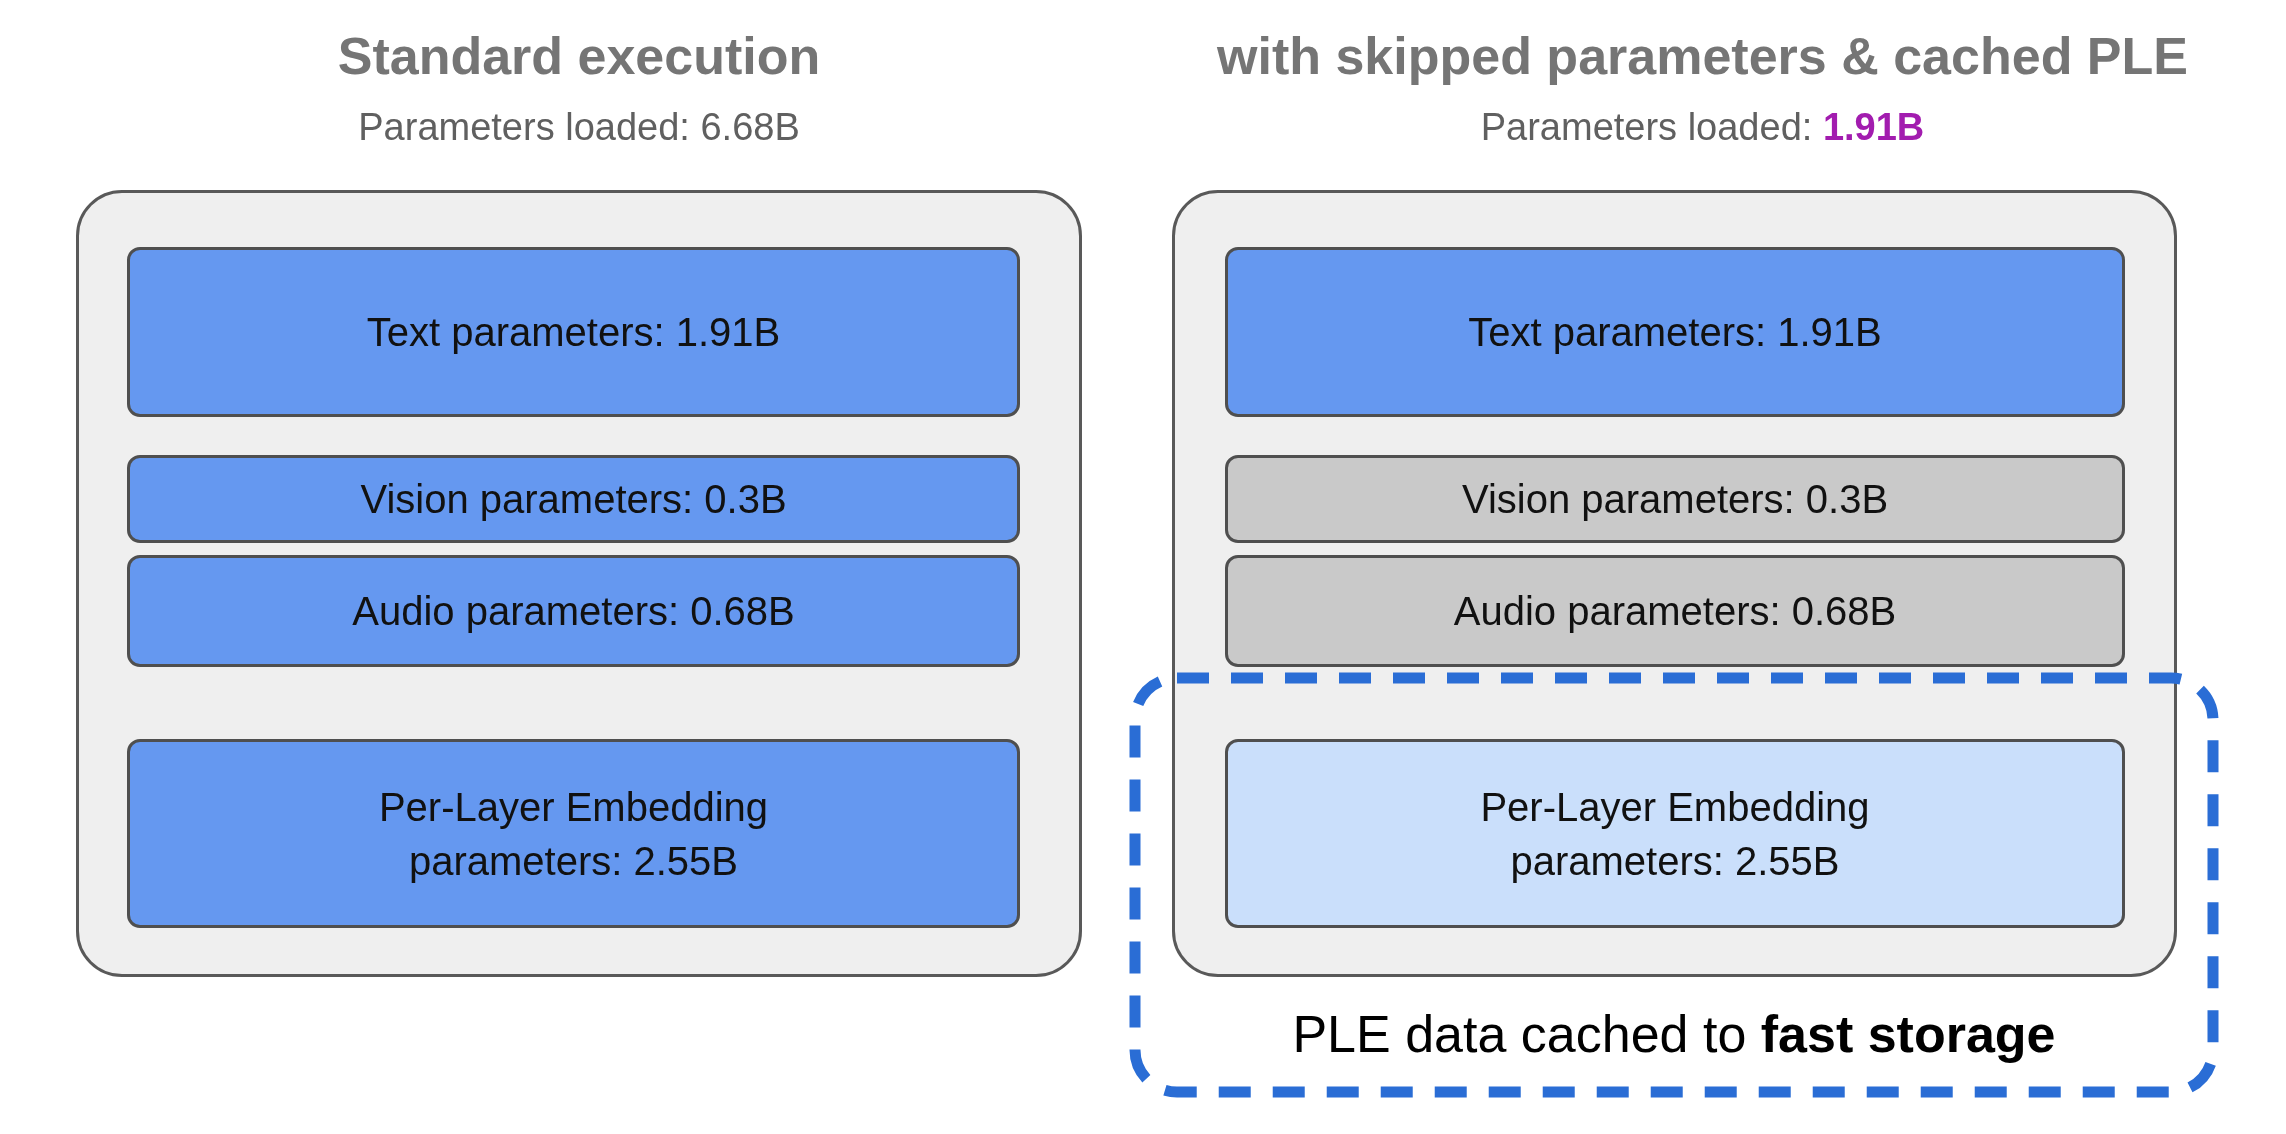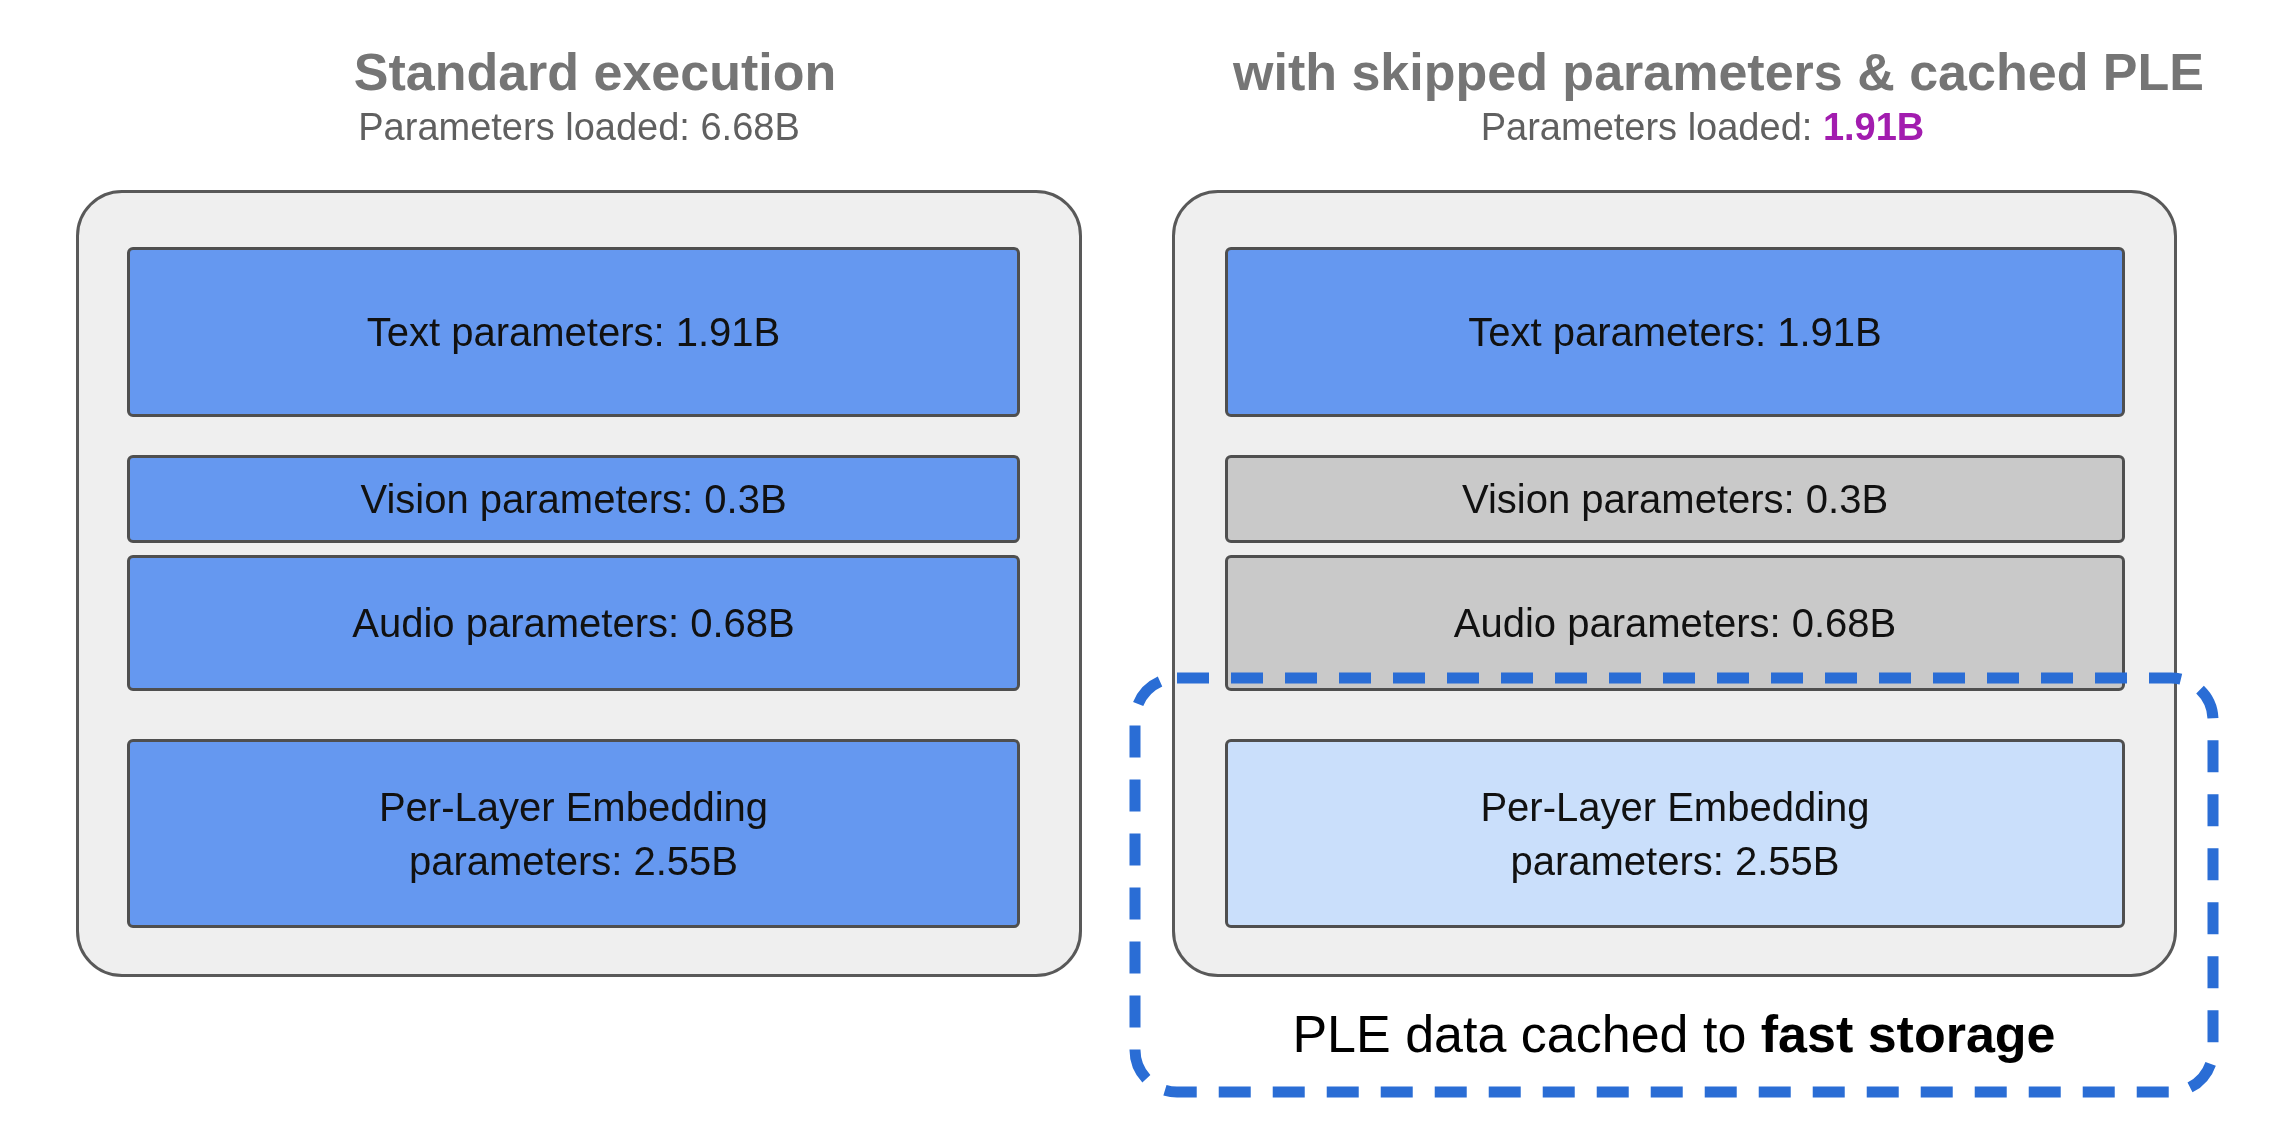--- a/index.html
+++ b/index.html
@@ -18,59 +18,59 @@
   html,body{margin:0;padding:0;background:#ffffff;}
   .canvas{
     position:relative;
     width:2286px;height:1134px;
     font-family:"Liberation Sans", sans-serif;
     color:var(--text-black);
     overflow:hidden;
     background:#ffffff;
   }
   .panel-title{
-    position:absolute;top:26px;margin:16px;
+    position:absolute;top:26px;margin:0;
     font-size:52px;line-height:60px;font-weight:bold;
     color:var(--title-gray);text-align:center;
   }
   .panel-subtitle{
     position:absolute;top:104px;margin:0;
     font-size:38px;line-height:46px;font-weight:normal;
     color:var(--subtitle-gray);text-align:center;
   }
   .panel-subtitle .bold-val{font-weight:bold;color:#a21caf;}
   .container-box{
     position:absolute;top:190px;height:787px;
     background:var(--container-bg);
     border:3px solid var(--container-border);
     border-radius:46px;
   }
   .param-box{
     position:absolute;
     border:3px solid var(--box-border);
-    border-radius:6px;
+    border-radius:13px;
     display:flex;flex-direction:column;align-items:center;justify-content:center;
     font-size:40px;line-height:54px;color:var(--text-black);
     text-align:center;
   }
   .fill-blue{background:var(--diagram-blue);}
   .fill-gray{background:var(--diagram-gray);}
   .fill-light-blue{background:var(--diagram-light-blue);}
   
   .left .panel-title,.left .panel-subtitle{left:76px;width:1006px;}
   .left .container-box{left:76px;width:1006px;}
   .left .param-box{left:127px;width:893px;}
   
   .right .panel-title,.right .panel-subtitle{left:1200px;width:1005px;}
   .right .container-box{left:1172px;width:1005px;}
   .right .param-box{left:1225px;width:900px;}
   
   .row-text{top:247px;height:170px;}
   .row-vision{top:455px;height:88px;}
-  .row-audio{top:555px;height:136px;}
+  .row-audio{top:555px;height:112px;}
   .row-ple{top:739px;height:189px;}
   .dashed-overlay{
     position:absolute;left:1125px;top:668px;width:1098px;height:434px;
     pointer-events:none;
   }
   .ple-caption{
     position:absolute;left:1135px;top:1010px;width:1078px;margin:0;
     font-size:52px;line-height:48px;text-align:center;color:#000000;
   }
   .ple-caption .bold-val{font-weight:bold;}

